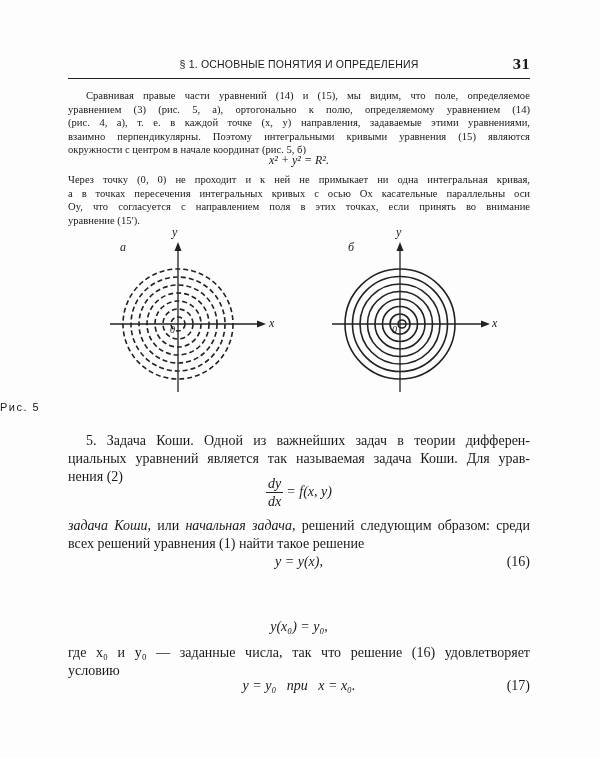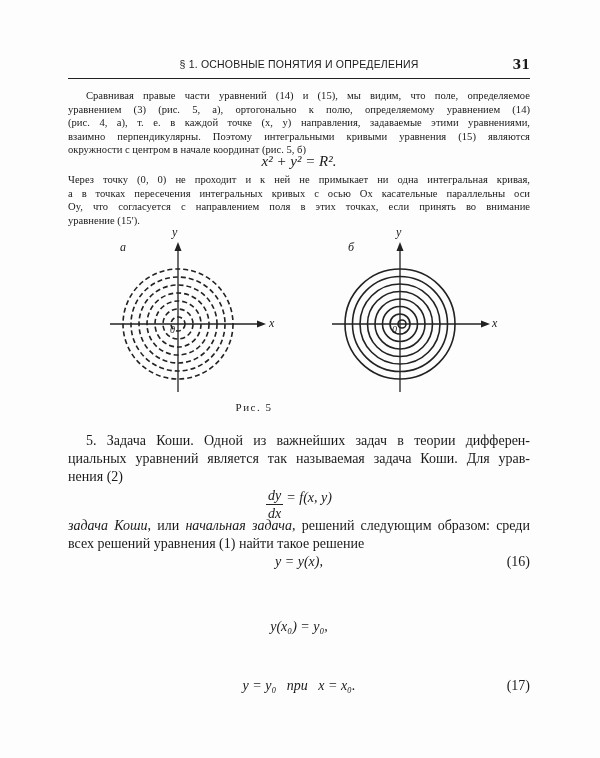--- a/index.html
+++ b/index.html
@@ -12,26 +12,26 @@
   .rule { position:absolute; left:68px; top:78px; width:462px; height:1px; background:#222; }
   .p { position:absolute; left:68px; width:462px; font-size:10.6px; line-height:13.6px; text-align:justify; font-family:"Liberation Serif",serif; }
   .p .line { display:block; text-align-last:justify; white-space:nowrap; }
   .p .line.last { text-align-last:left; }
   .indent { padding-left:18px; }
   .eq { position:absolute; left:68px; width:462px; text-align:center; font-style:italic; font-family:"Liberation Serif",serif; }
   .eq .num { position:absolute; right:0; font-style:normal; }
   .big { font-size:14px; line-height:18px; }
   .big .line { display:block; text-align-last:justify; white-space:nowrap; }
   .big .line.last { text-align-last:left; }
-  .caption { position:absolute; left:0; width:508px; text-align:center; top:401px; font-size:11px; letter-spacing:1.5px; font-family:Liberation Serif, serif; }
+  .caption { position:absolute; left:0; width:508px; top:401px; font-size:11px; letter-spacing:1.5px; font-family:Liberation Sans, sans-serif; }
   .fig { position:absolute; }
   .fig-label { position:absolute; font-style:italic; font-size:12px; font-family:"Liberation Serif",serif; }
   i.m { font-style:italic; }
   b { font-weight:normal; }
-  .frac { display:inline-block; vertical-align:middle; text-align:center; margin-right:3px;margin-top:12px; }
+  .frac { display:inline-block; vertical-align:middle; text-align:center; margin-right:3px; }
   .frac span { display:block; line-height:17px; }
   .frac .top { border-bottom:1px solid #222; padding:0 2px; }
 </style>
 </head>
 <body>
 
 <div class="page">
 
   <div class="header">
     <div class="header-title">§ 1. ОСНОВНЫЕ ПОНЯТИЯ И ОПРЕДЕЛЕНИЯ</div>
@@ -40,21 +40,21 @@
   <div class="rule"></div>
 
   <div class="p" style="top:89px;">
     <span class="line indent">Сравнивая правые части уравнений (14) и (15), мы видим, что поле, определяемое</span>
     <span class="line">уравнением (3) (рис. 5, а), ортогонально к полю, определяемому уравнением (14)</span>
     <span class="line">(рис. 4, а), т. е. в каждой точке (x, y) направления, задаваемые этими уравнениями,</span>
     <span class="line">взаимно перпендикулярны. Поэтому интегральными кривыми уравнения (15) являются</span>
     <span class="line last">окружности с центром в начале координат (рис. 5, б)</span>
   </div>
 
-  <div class="eq" style="top:153px; font-size:15px;">x² + y² = R².</div>
+  <div class="eq" style="top:153px; font-size:12px;">x² + y² = R².</div>
 
   <div class="p" style="top:173px;">
     <span class="line">Через точку (0, 0) не проходит и к ней не примыкает ни одна интегральная кривая,</span>
     <span class="line">а в точках пересечения интегральных кривых с осью Ox касательные параллельны оси</span>
     <span class="line">Oy, что согласуется с направлением поля в этих точках, если принять во внимание</span>
     <span class="line last">уравнение (15′).</span>
   </div>
 
   <div class="fig" style="left:100px; top:228px; width:185px; height:170px;">
     <span class="fig-label" style="left:20px; top:12px;">а</span>
@@ -122,19 +122,23 @@
   </div>
 
   <div class="eq big" style="top:553px;">
     <span>y = y(x),</span>
     <span class="num">(16)</span>
   </div>
 
 
   <div class="eq big" style="top:618px;">y(x₀) = y₀,</div>
 
+  <div class="p big" style="top:644px;">
+    <span class="line">где x₀ и y₀ — заданные числа, так что решение (16) удовлетворяет</span>
+    <span class="line last">условию</span>
+  </div>
 
   <div class="eq big" style="top:677px;">
     <span style="white-space:pre;">y = y₀   при   x = x₀.</span>
     <span class="num">(17)</span>
   </div>
 
 </div>
 
 </body></html>

